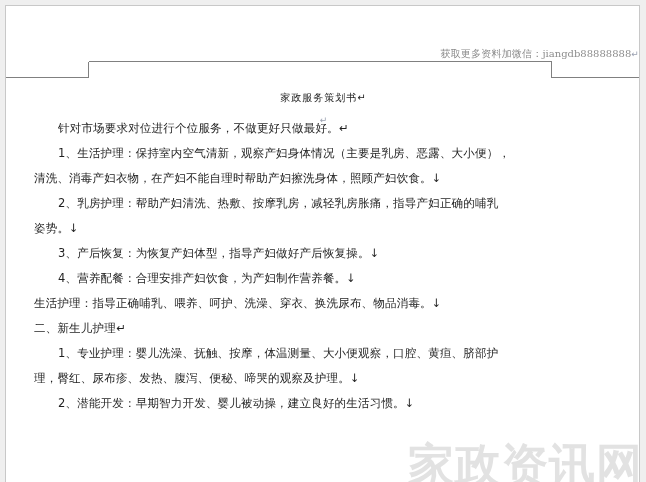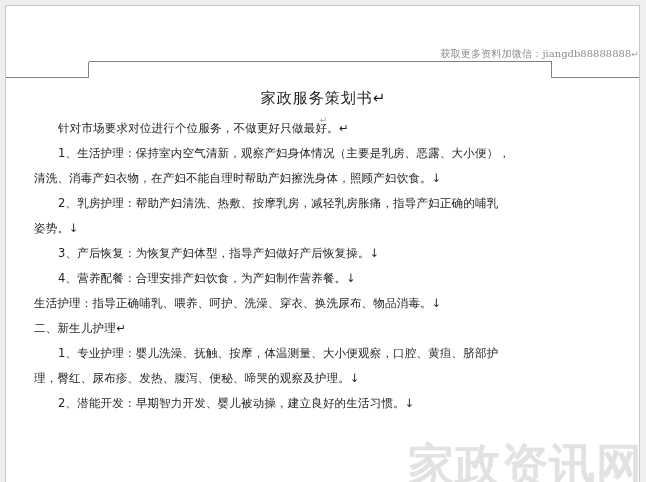--- a/index.html
+++ b/index.html
@@ -84,21 +84,21 @@
     position: absolute;
     left: 0;
     top: 76px;
     width: 635px;
     padding: 0 28px 0 28px;
     box-sizing: border-box;
   }
 
   .doc-title {
     text-align: center;
-    font-size: 15px;
+    font-size: 10px;
     line-height: 24px;
     color: #1a1a1a;
     margin: 4px 0 6px 0;
     font-weight: normal;
     letter-spacing: 1px;
   }
 
   .para {
     font-size: 11.5px;
     line-height: 25px;

